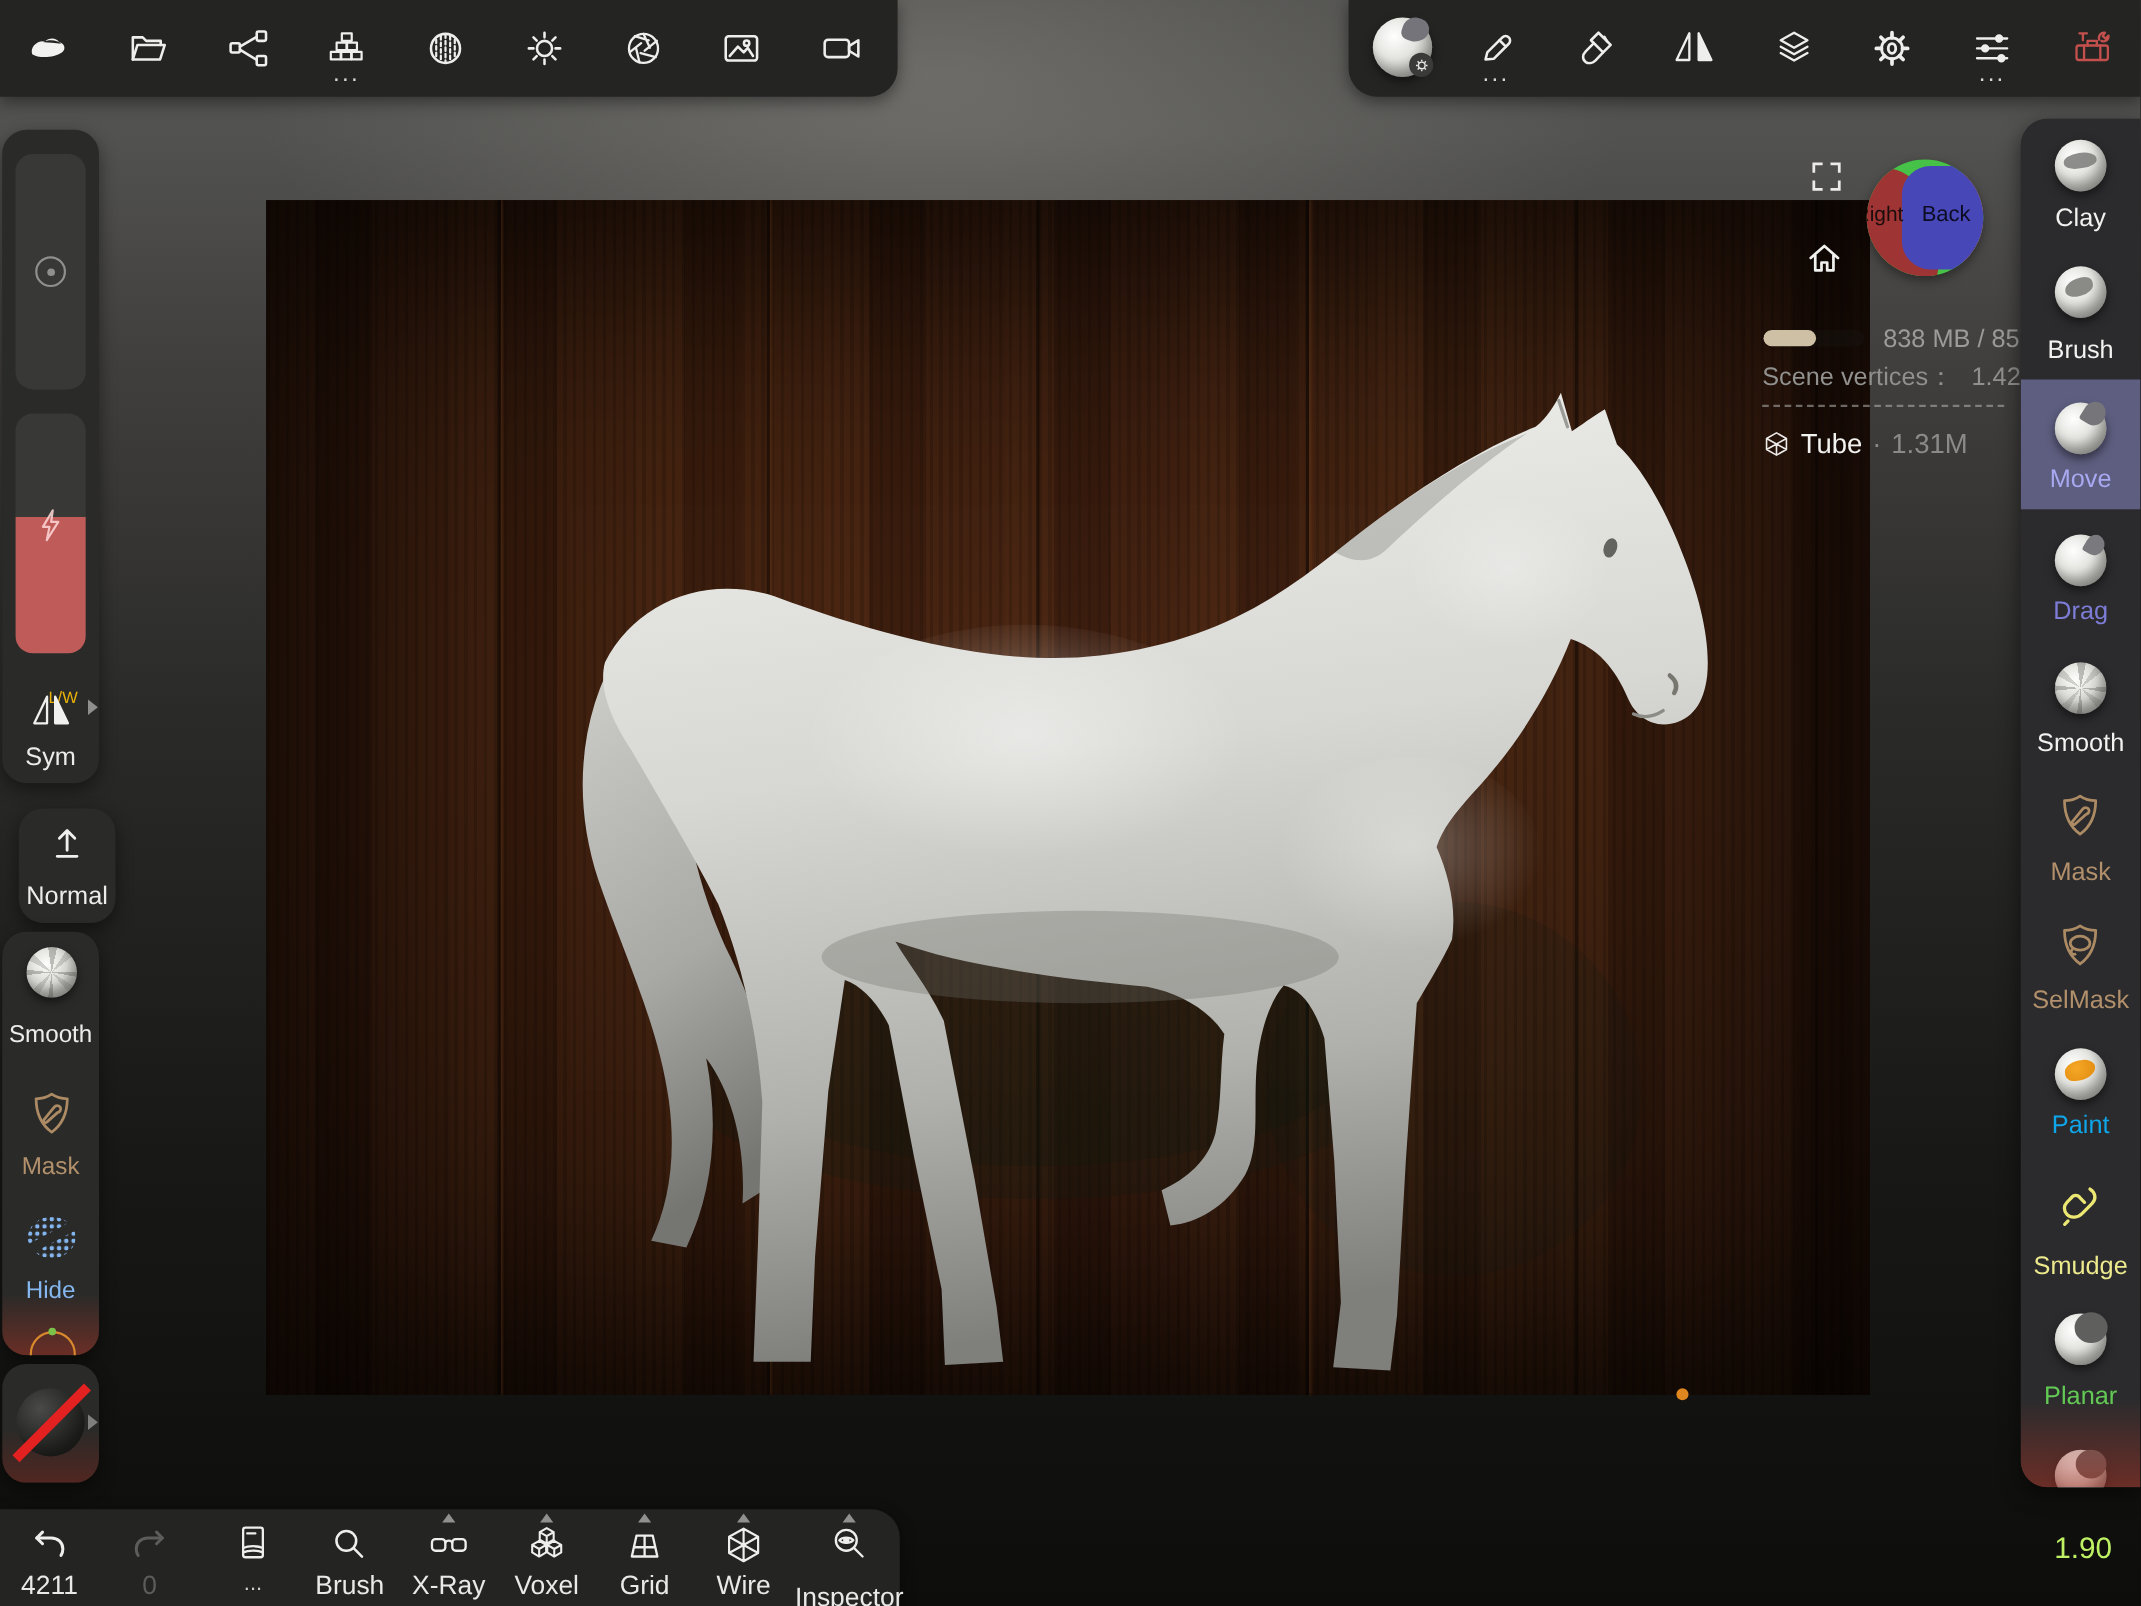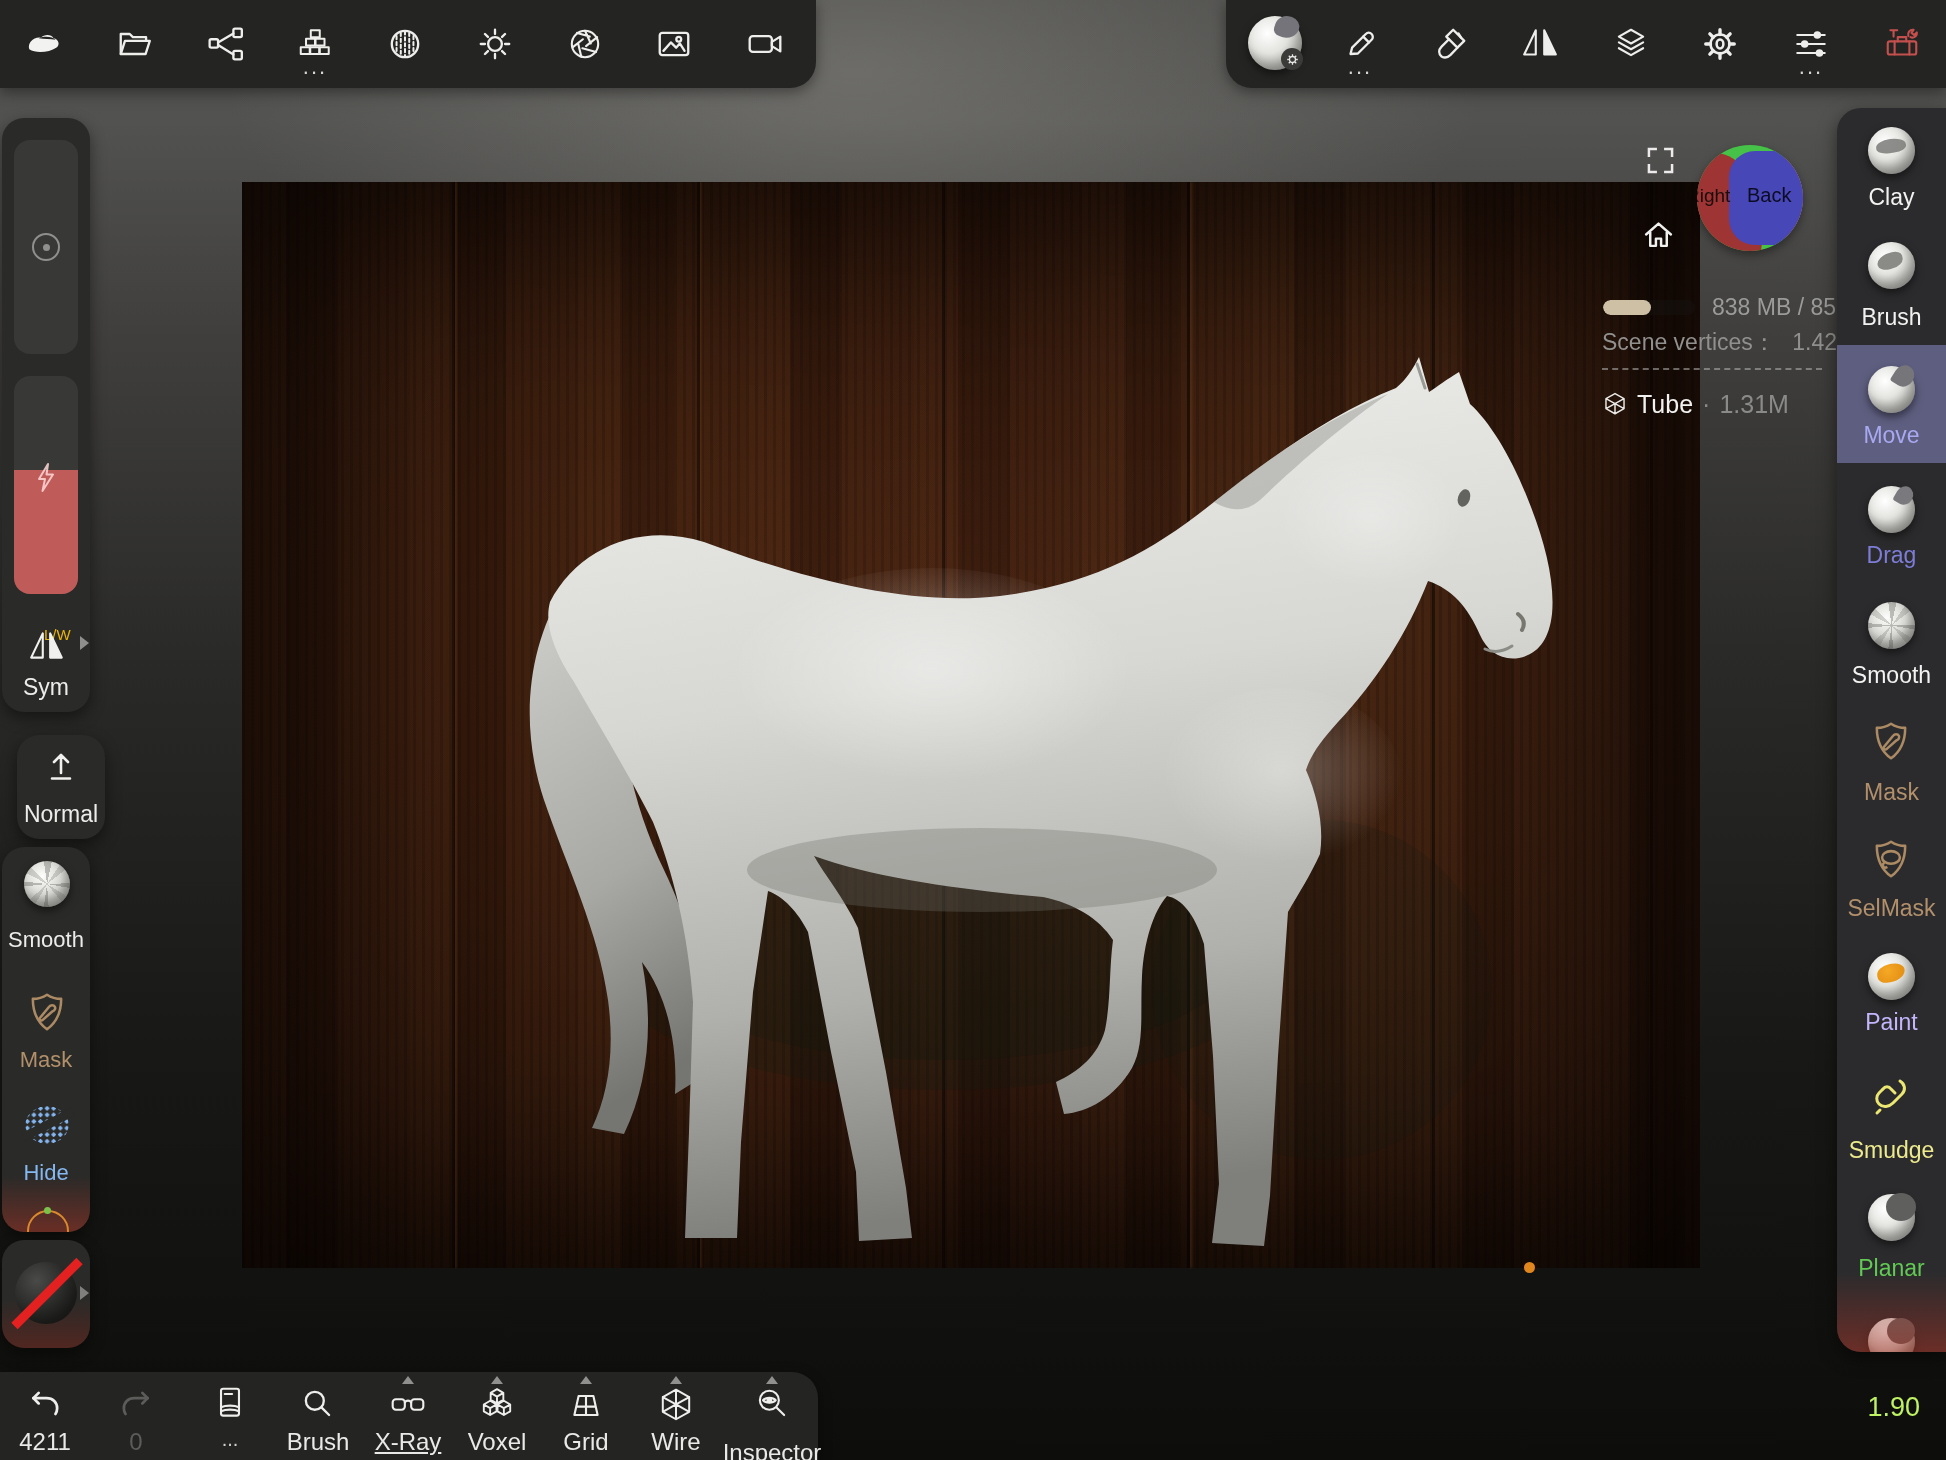--- a/index.html
+++ b/index.html
@@ -363,21 +363,21 @@
 <div class="blabel" style="left:270px;">Brush</div>
 
 <div class="popup-tri" style="left:402px;"></div>
 <div class="ibtn" style="left:389px;top:1386px;">
   <svg class="ic" viewBox="0 0 36 36" style="stroke-width:2;">
       <rect x="3.5" y="12.5" width="11.5" height="10" rx="3"></rect>
       <rect x="21" y="12.5" width="11.5" height="10" rx="3"></rect>
       <path d="M15 15.5 C16.5 13.3 19.5 13.3 21 15.5"></path>
     </svg>
 </div>
-<div class="blabel" style="left:360px;text-decoration:underline;">X-Ray</div>
+<div class="blabel" style="left:360px;">X-Ray</div>
 
 <div class="popup-tri" style="left:491px;"></div>
 <div class="ibtn" style="left:478px;top:1386px;">
   <svg class="ic" viewBox="0 0 36 36" style="stroke-width:1.8;">
       <path d="M18 3 L24 6.5 L18 10 L12 6.5 Z M12 6.5 V13 L18 16.5 L24 13 V6.5 M18 10 V16.5"></path>
       <path d="M11.5 14 L17.5 17.5 L11.5 21 L5.5 17.5 Z M5.5 17.5 V24 L11.5 27.5 L17.5 24 V17.5 M11.5 21 V27.5"></path>
       <path d="M24.5 14 L30.5 17.5 L24.5 21 L18.5 17.5 Z M18.5 17.5 V24 L24.5 27.5 L30.5 24 V17.5 M24.5 21 V27.5"></path>
     </svg>
 </div>
 <div class="blabel" style="left:449px;">Voxel</div>
@@ -449,21 +449,21 @@
       <path d="M20 3.5 C24.5 6.5 29.5 7.5 33.5 7.5 C33.5 19 29.5 29.5 20 36.5 C10.5 29.5 6.5 19 6.5 7.5 C10.5 7.5 15.5 6.5 20 3.5 Z"></path>
       <ellipse cx="20" cy="18.5" rx="8.5" ry="6"></ellipse>
       <path d="M13.5 23.5 C10.5 26.5 13.5 29.5 16.5 27.5"></path>
     </svg>
   </div>
   <div class="tlabel" style="top:787px;color:#b2906b;">SelMask</div>
 
   <div class="sphere" style="left:31px;top:845px;width:47px;height:47px;">
     <div class="dent" style="width:28px;height:18px;left:9px;top:11px;border-radius:55% 45% 62% 38%;transform:rotate(-10deg);background:radial-gradient(circle at 40% 35%, #f6a825, #df8a10);"></div>
   </div>
-  <div class="tlabel" style="top:901px;color:#c4b5fd;">Paint</div>
+  <div class="tlabel" style="top:901px;color:#0ea5e9;">Paint</div>
 
   <div class="abs" style="left:32px;top:968px;width:44px;height:44px;">
     <svg viewBox="0 0 44 44" style="width:44px;height:44px;stroke:#ece773;fill:none;stroke-width:3;stroke-linecap:round;stroke-linejoin:round;">
       <path d="M31 5 C36 8 37 14 33 18 L24 27 C20 31 14 32 10 28 C7 25 7 20 10 17 L14 13"></path>
       <path d="M14 13 C16 10 20 10 22 13 L26 17"></path>
       <path d="M11 34 L8 37"></path>
     </svg>
   </div>
   <div class="tlabel" style="top:1029px;color:#edea8e;">Smudge</div>
 

